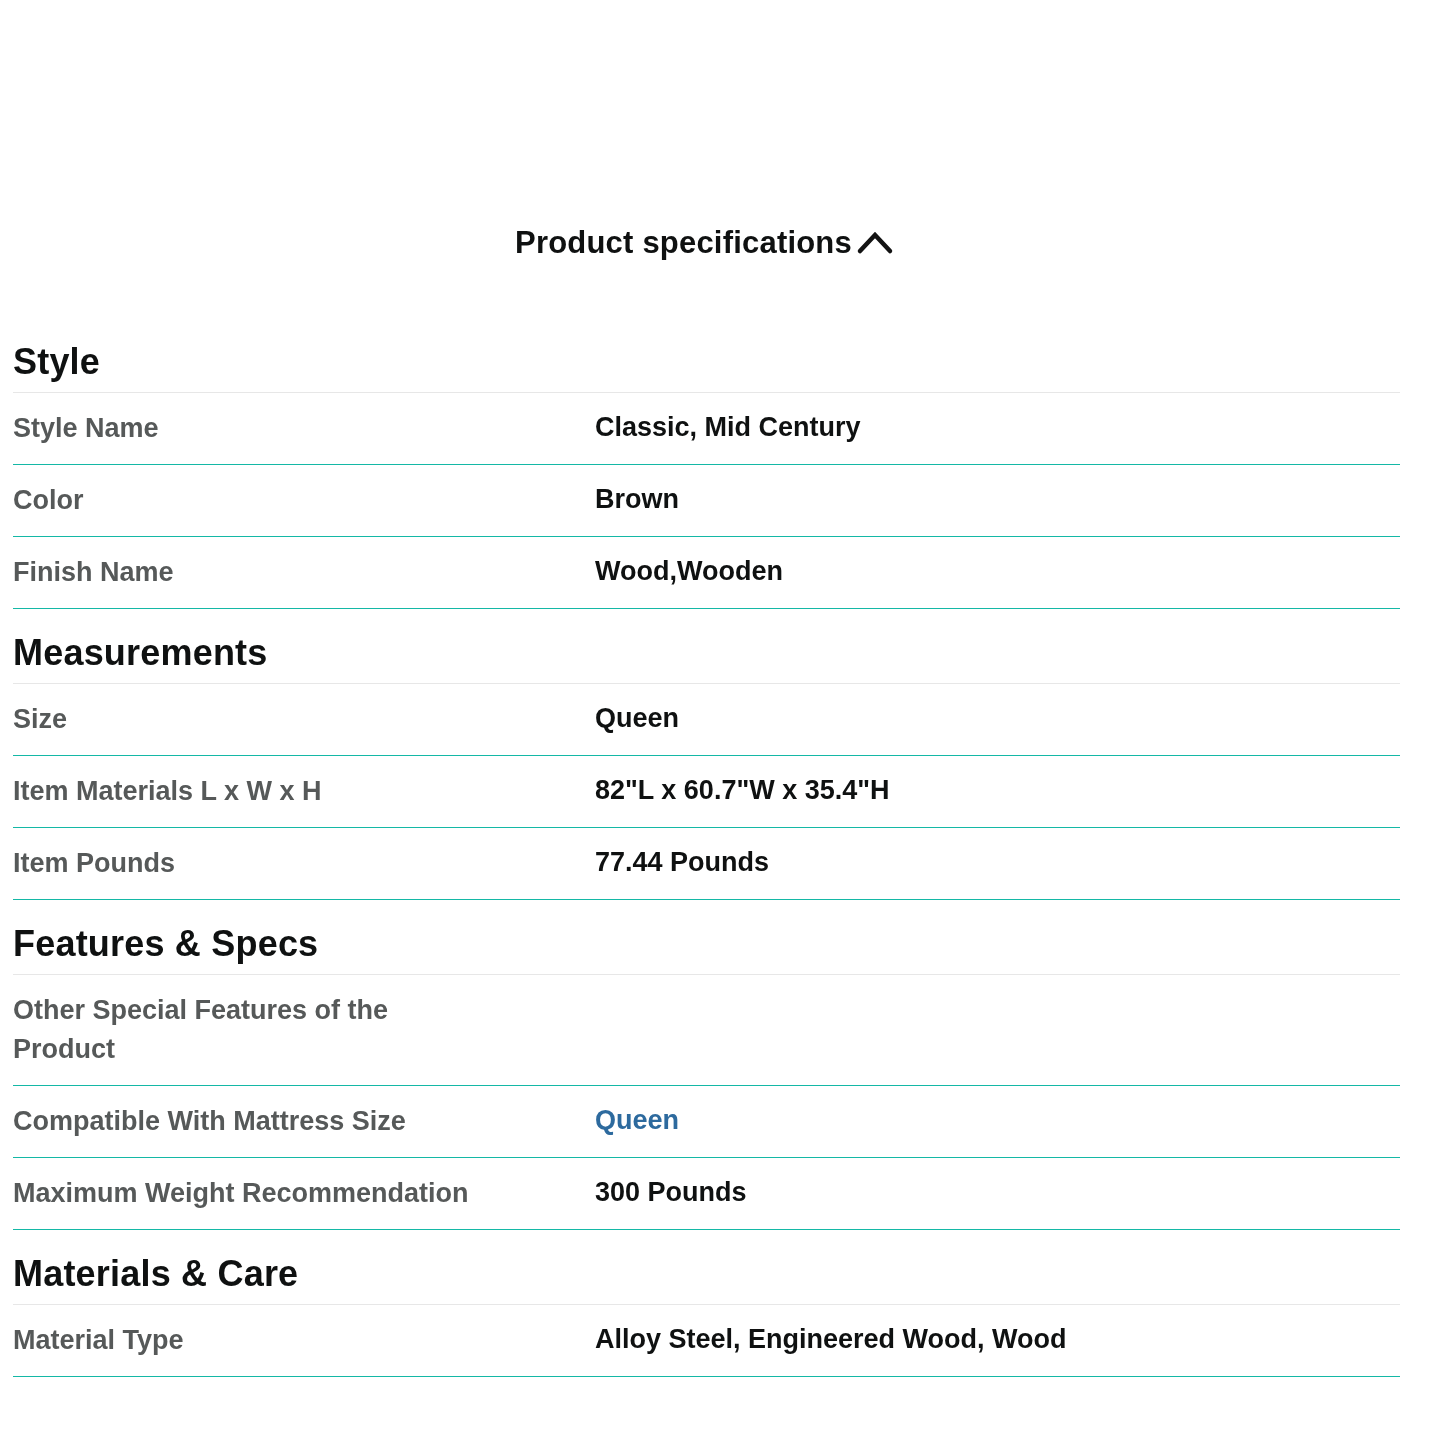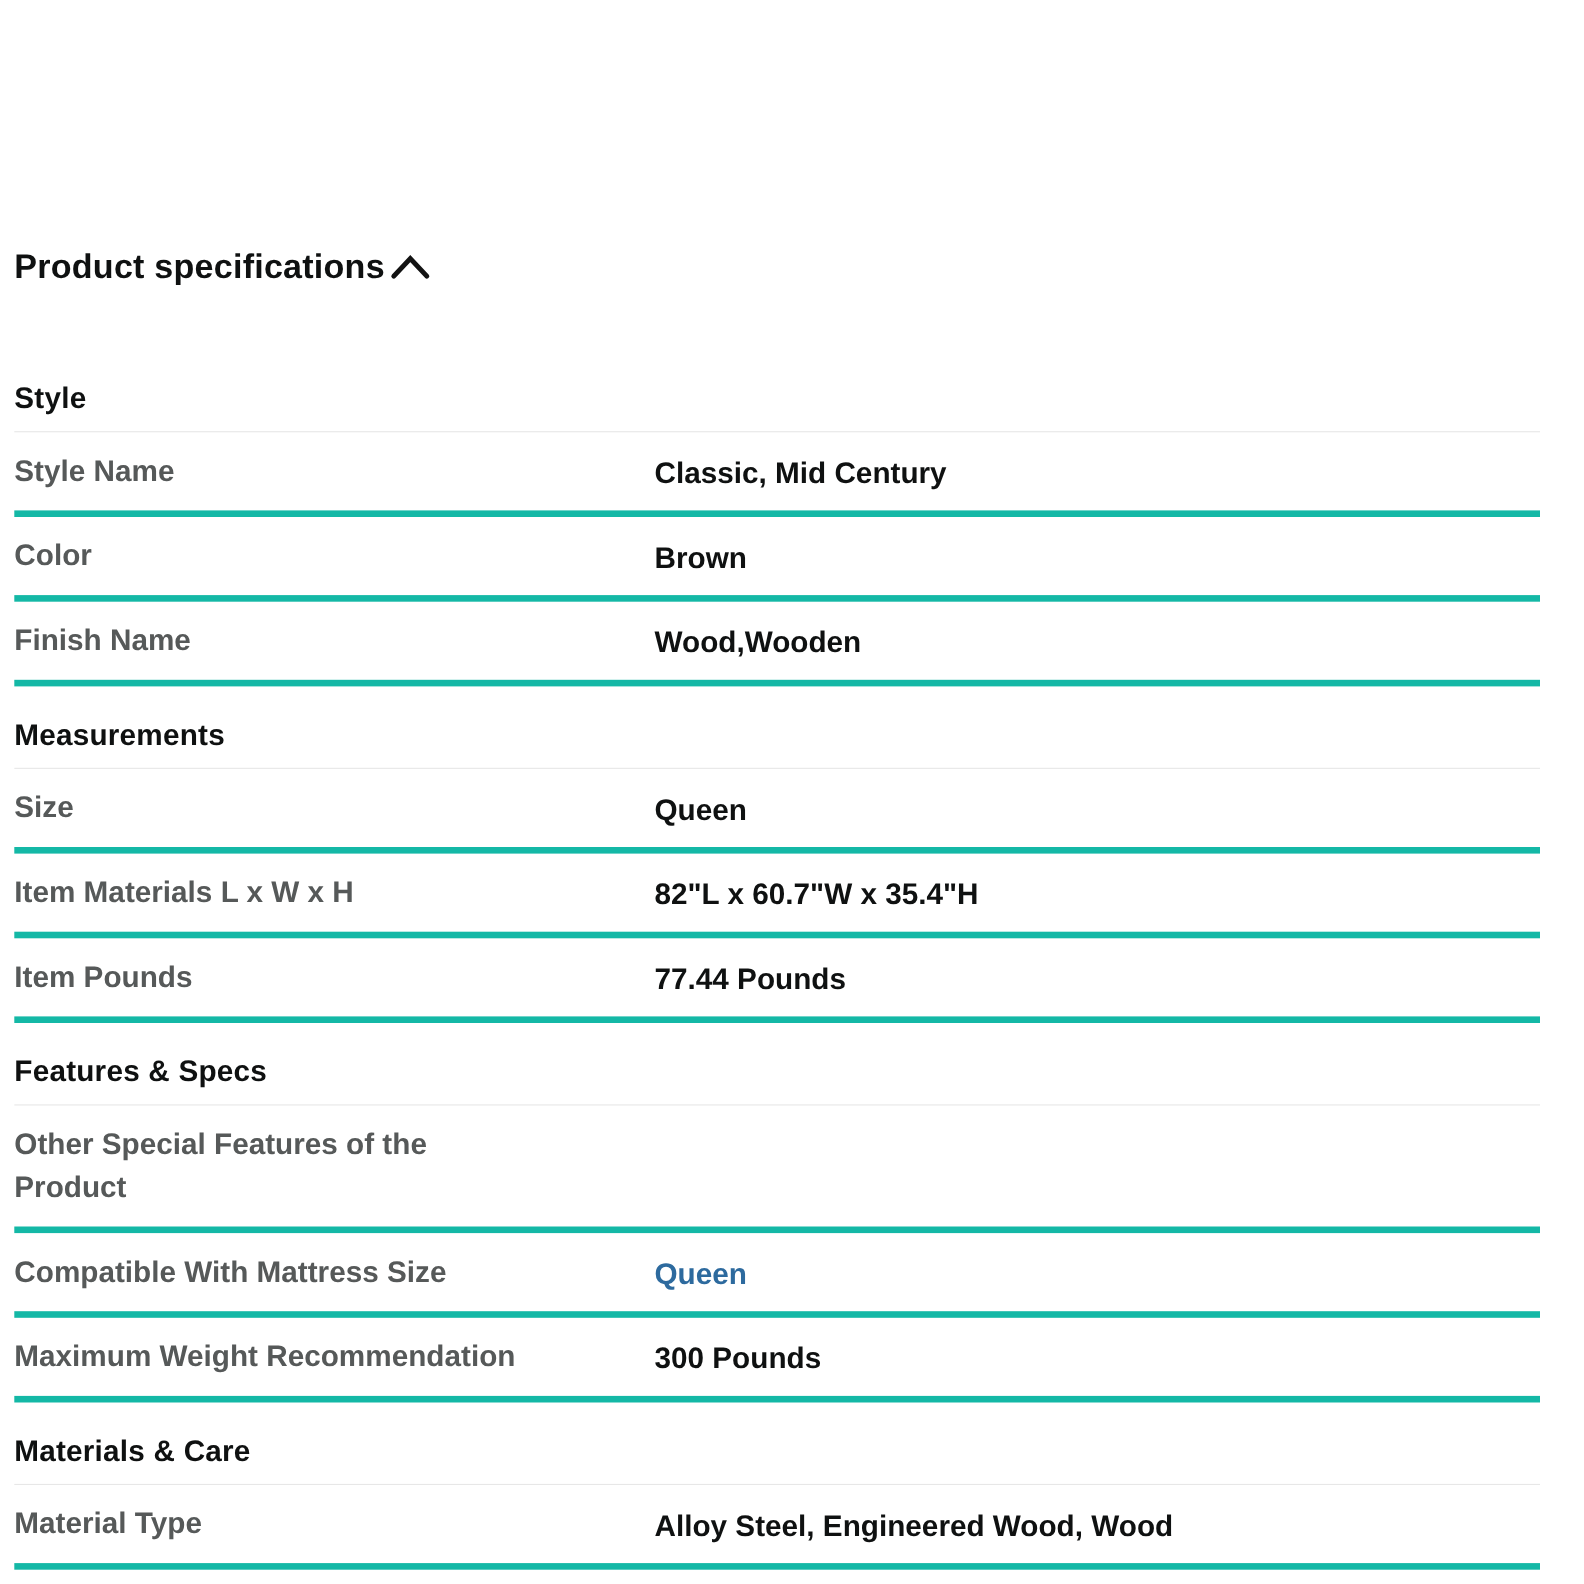--- a/index.html
+++ b/index.html
@@ -16,21 +16,21 @@
     box-sizing: border-box;
   }
   .panel {
     padding: 0 40px 0 13px;
     box-sizing: border-box;
   }
   .panel-header {
     margin-top: 197px;
     display: flex;
     align-items: center;
-    justify-content: flex-start;
+    justify-content: center;
   }
   .panel-title {
     font-size: 31px;
     font-weight: 700;
     line-height: 40px;
     color: #0F1111;
     letter-spacing: 0.2px;
   }
   .collapse-btn {
     background: none;
@@ -39,36 +39,36 @@
     margin: 0;
     cursor: pointer;
     display: flex;
     align-items: center;
     justify-content: center;
   }
   .collapse-btn svg { display: block; }
 
   section.spec-section h3 {
     margin: 0;
-    font-size: 27px;
+    font-size: 36px;
     font-weight: 700;
     line-height: 32px;
     color: #0F1111;
     padding: 28px 0 14px 0;
     border-bottom: 1px solid #E7E7E7;
     letter-spacing: 0.2px;
   }
   section.spec-section:first-child h3 {
     padding-top: 58px;
   }
   .row {
     display: flex;
-    align-items: flex-end;
+    align-items: flex-start;
     padding: 16px 0;
-    border-bottom: 6px solid #14b8a6;
+    border-bottom: 1px solid #14b8a6;
   }
   .label {
     width: 582px;
     box-sizing: border-box;
     padding-right: 100px;
     font-size: 27px;
     font-weight: 700;
     line-height: 39px;
     color: #565959;
     flex-shrink: 0;

